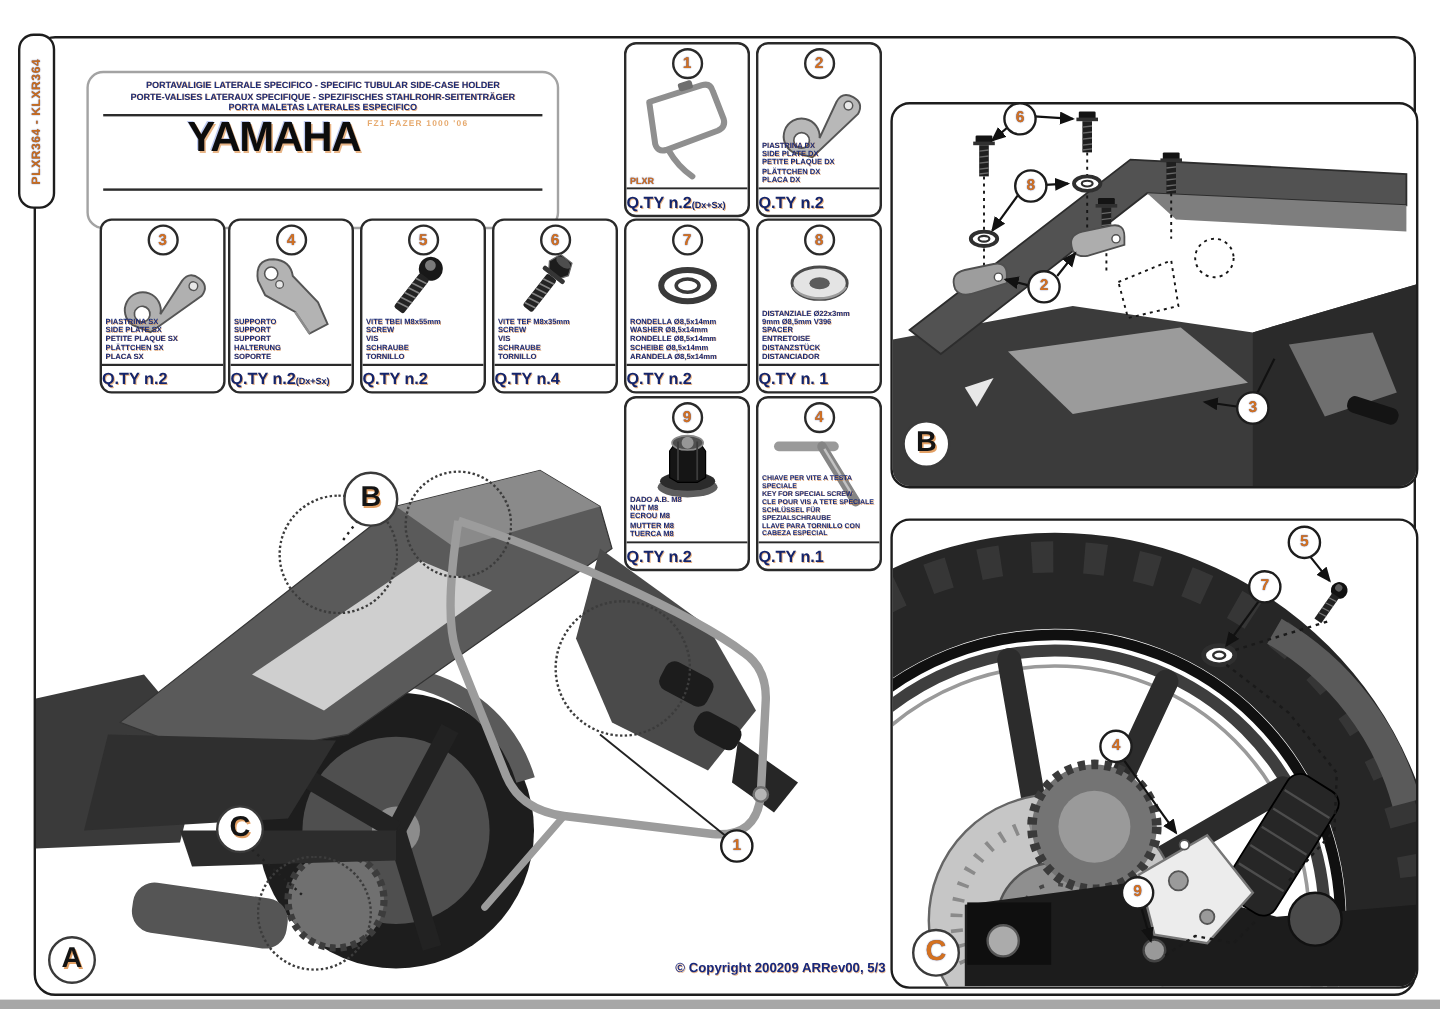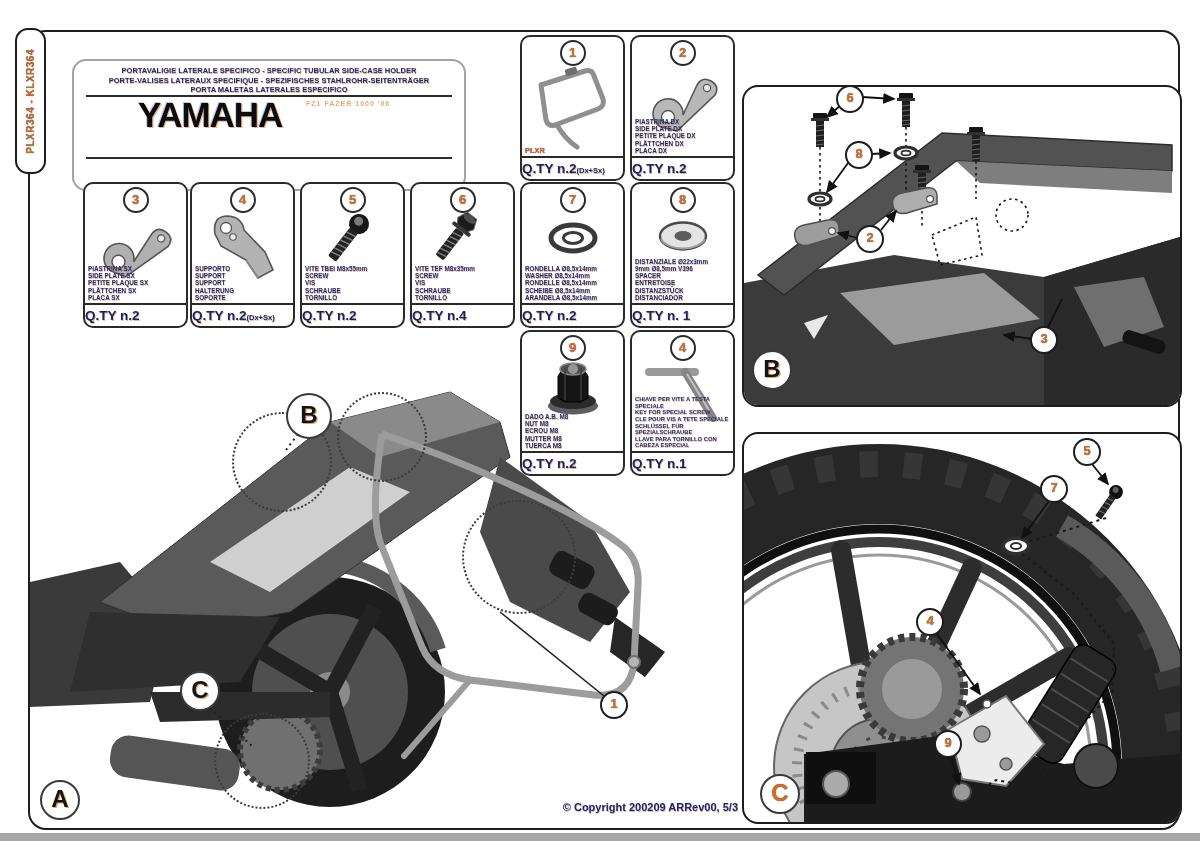--- a/index.html
+++ b/index.html
@@ -12,21 +12,21 @@
   
   .side-tab{left:15px;top:28px;width:27px;height:142px;border:2px solid #1d1d1d;border-radius:13px;background:#fff;
             display:flex;align-items:center;justify-content:center;}
   .side-tab span{writing-mode:vertical-rl;transform:rotate(180deg);font-size:10px;font-weight:800;
             color:#c96c1c;text-shadow:0 0 1px #24357e;letter-spacing:.5px;white-space:nowrap;}
   
   .header-box{left:72px;top:35px;width:390px;height:128px;border:2px solid #a3a3a3;border-radius:14px;background:#fff;margin-top:24px;}
   .hdr-tiny{position:absolute;left:6px;right:6px;text-align:center;font-size:7.5px;line-height:9.5px;font-weight:800;
             color:#1c2d78;text-shadow:.5px .5px 0 rgba(208,110,30,.55);white-space:pre-line;}
   .hdr-rule{position:absolute;left:12px;right:12px;height:0;border-top:2.5px solid #2b2b2b;}
-  .brand{position:absolute;left:64px;top:34px;font-size:35px;font-weight:900;letter-spacing:-1px;color:#0c0c0c;
+  .brand{position:absolute;left:82px;top:34px;font-size:35px;font-weight:900;letter-spacing:-1px;color:#0c0c0c;
          text-shadow:1.2px 1.2px 0 rgba(214,120,36,.55), -1px -1px 0 rgba(70,100,210,.35);}
   .model{position:absolute;left:232px;top:39px;font-size:7px;font-weight:700;color:rgba(222,140,60,.75);letter-spacing:1px;}
   
   .part-box{width:101px;height:142px;border:2px solid #2a2a2a;border-radius:10px;background:#fff;}
   .part-num{position:absolute;top:3px;left:50%;transform:translateX(-50%);width:22px;height:22px;border:2px solid #2a2a2a;
             border-radius:50%;background:#fff;text-align:center;line-height:21px;font-size:13px;font-weight:800;
             color:#d4711f;text-shadow:0 0 1px #1b2a73;}
   .part-icon{position:absolute;top:22px;left:50%;transform:translateX(-50%);}
   .part-desc{position:absolute;left:3px;right:2px;bottom:25px;font-size:6.3px;line-height:7.2px;font-weight:700;
              color:#1c2d78;text-shadow:.5px .5px 0 rgba(208,110,30,.5);white-space:pre-line;}

